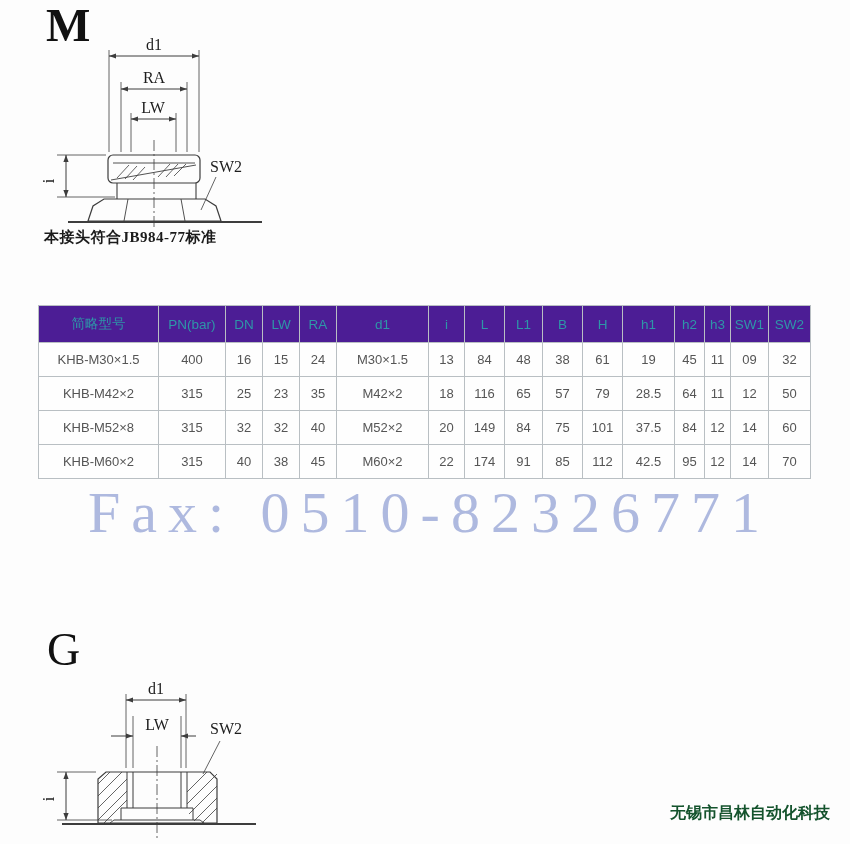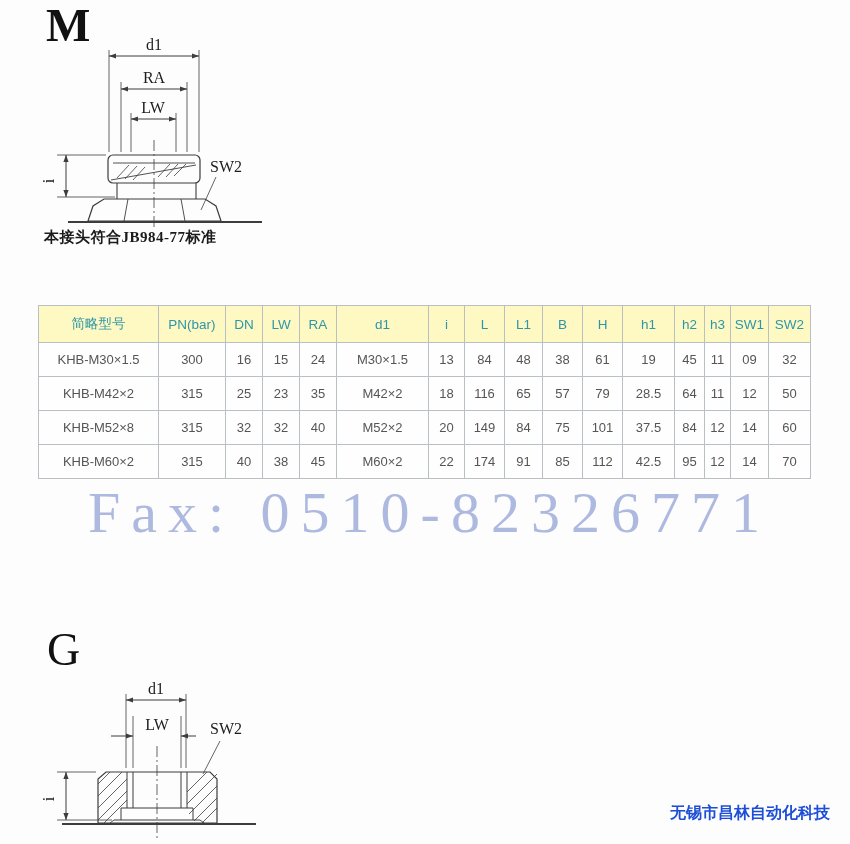--- a/index.html
+++ b/index.html
@@ -9,29 +9,29 @@
   #letter-m{left:46px;top:2px;font-size:47px;font-weight:700;}
   #letter-g{left:47px;top:627px;font-size:46px;font-weight:400;}
   #m-caption{position:absolute;left:44px;top:228px;font-size:15px;font-weight:700;
              color:#1b1b1b;font-family:"Liberation Serif",serif;letter-spacing:0.5px;}
   
   #spec-table-wrap{position:absolute;left:38px;top:305px;width:772px;}
   table.spec{border-collapse:collapse;table-layout:fixed;width:772px;
              font-size:13px;color:#555;}
   table.spec th,table.spec td{border:1px solid #b9bfc3;text-align:center;
              vertical-align:middle;padding:0 1px;overflow:hidden;white-space:nowrap;}
-  table.spec th{background:#fef9c3;color:#2e96a8;font-weight:400;font-size:13.5px;height:36px;}
+  table.spec th{background:#4c1d95;color:#2e96a8;font-weight:400;font-size:13.5px;height:36px;}
   table.spec td{background:#fefefe;height:33px;}
   
   .watermark{position:absolute;font-family:"Liberation Serif",serif;font-size:58px;
              color:rgba(122,140,204,0.60);letter-spacing:11px;white-space:nowrap;z-index:5;}
   #wm-tel{left:83px;top:383px;}
   #wm-fax{left:88px;top:479px;}
   
-  #company{position:absolute;right:20px;top:803px;font-size:16px;font-weight:700;color:#1d4ed8;}
+  #company{position:absolute;right:20px;top:803px;font-size:16px;font-weight:700;color:#14532d;}
   
   .diagram{position:absolute;}
   #m-diagram{left:40px;top:36px;}
   #g-diagram{left:40px;top:672px;}
   .diagram line,.diagram path,.diagram rect,.diagram polygon.outline,.diagram polyline{
       stroke:#3d3d3d;fill:none;}
   .diagram text{font-family:"Liberation Serif",serif;font-size:16px;fill:#1d1d1d;stroke:none;}
   .arrow{fill:#3d3d3d;stroke:none;}
 </style>
 </head>
@@ -134,21 +134,21 @@
           <th>h1</th>
           <th>h2</th>
           <th>h3</th>
           <th>SW1</th>
           <th>SW2</th>
         </tr>
       </thead>
       <tbody>
           <tr>
             <td>KHB-M30×1.5</td>
-            <td>300</td>
+            <td>400</td>
             <td>16</td>
             <td>15</td>
             <td>24</td>
             <td>M30×1.5</td>
             <td>13</td>
             <td>84</td>
             <td>48</td>
             <td>38</td>
             <td>61</td>
             <td>19</td>

